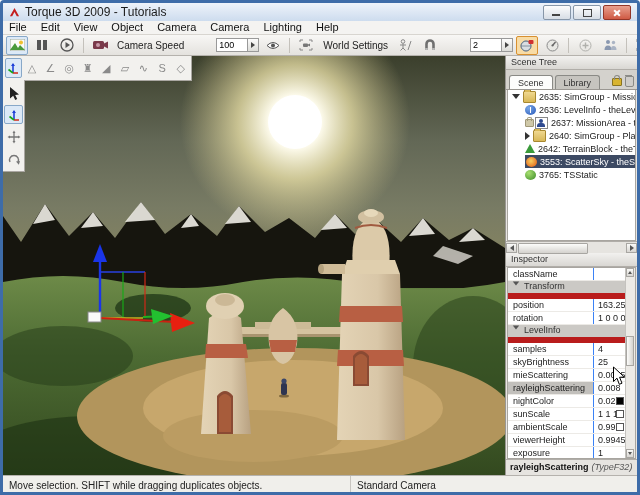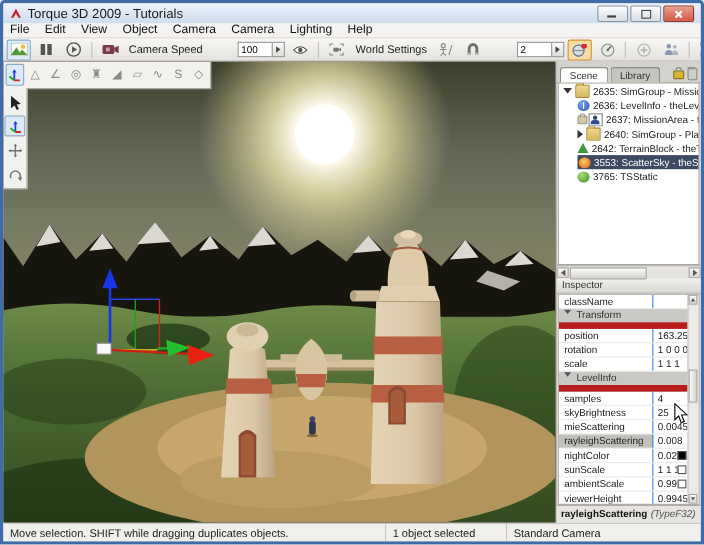--- a/index.html
+++ b/index.html
@@ -429,20 +429,21 @@
         <span class="pbtn">
           <svg width="14" height="14" viewBox="0 0 14 14">
               <path d="M3 10 A4.5 4.5 0 1 1 11 10" fill="none" stroke="#777" stroke-width="1.4"></path>
               <path d="M11.8 12.8 L9 9.5 L13 9 Z" fill="#777"></path>
             </svg>
         </span>
       </div>
     </div>
 
     <div class="rightpanel">
+      <div class="phead">Scene Tree</div>
       <div class="tabbar">
         <span class="tab active">Scene</span>
         <span class="tab">Library</span>
         <span class="tabicons">
           <span class="i-lock"></span>
           <span class="i-trash"></span>
         </span>
       </div>
       <div class="tree">
         <div class="trow">
@@ -502,24 +503,20 @@
               <span class="texp down"></span>
               <span>Transform</span>
             </div>
           <div class="prow">
               <span class="plabel">position</span>
               <span class="pvalue">163.251 532.</span>
             </div>
           <div class="prow">
               <span class="plabel">rotation</span>
               <span class="pvalue">1 0 0 0</span>
-            </div>
-          <div class="prow">
-              <span class="plabel">scale</span>
-              <span class="pvalue">1 1 1</span>
             </div>
           <div class="psec">
               <span class="texp down"></span>
               <span>LevelInfo</span>
             </div>
           <div class="prow">
               <span class="plabel">samples</span>
               <span class="pvalue">4</span>
             </div>
           <div class="prow">
@@ -567,20 +564,19 @@
         </div>
       </div>
       <div class="ifoot">
         <span class="fname">rayleighScattering</span><span class="ftype">(TypeF32)</span>
       </div>
     </div>
   </div>
 
   <div class="statusbar">
     <span class="scell c1">Move selection.  SHIFT while dragging duplicates objects.</span>
-    <span class="scell c2">1 object selected</span>
     <span class="scell c3">Standard Camera</span>
   </div>
 </div>
 
 <svg class="cursor-overlay" width="14" height="20" viewBox="0 0 14 20">
   <path d="M1.5 1 L1.5 15.5 L5 12.2 L7.3 18.3 L10 17.2 L7.6 11.3 L12.3 11 Z" fill="#fff" stroke="#000" stroke-width="1"></path>
 </svg>
 
 </body></html>

